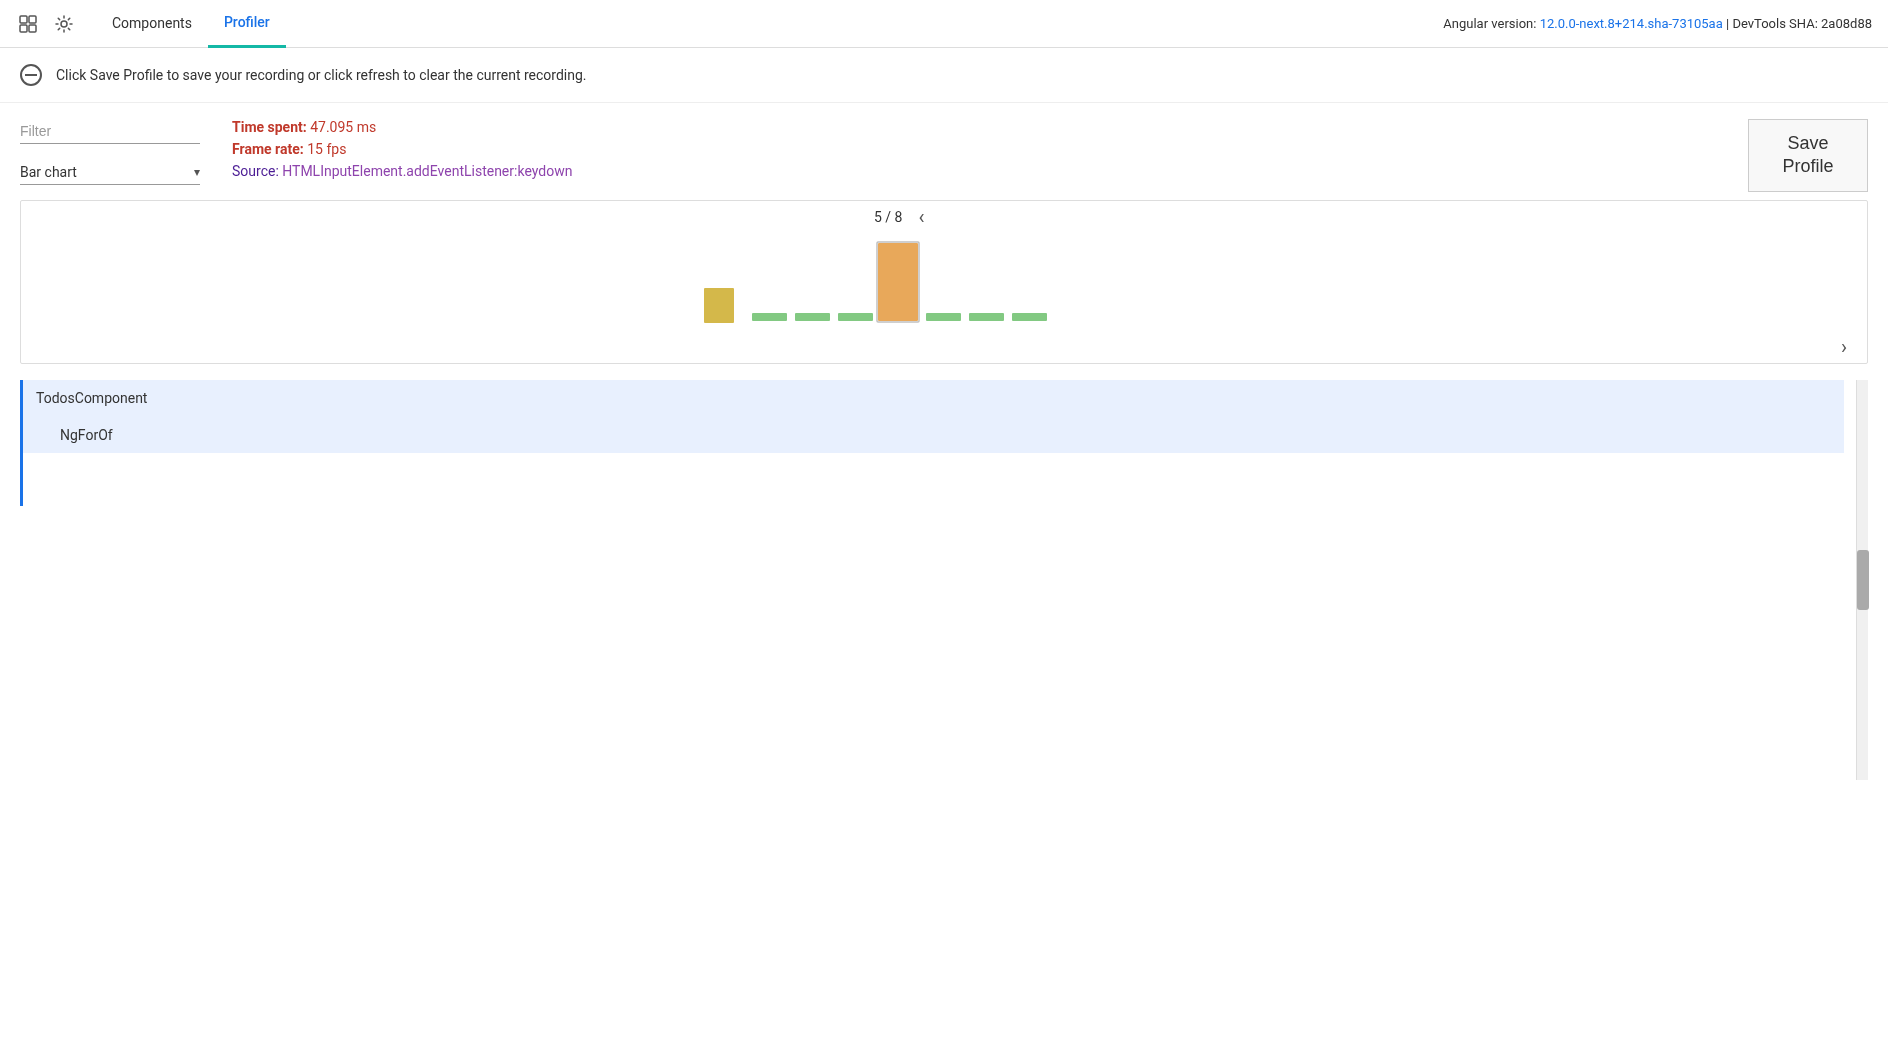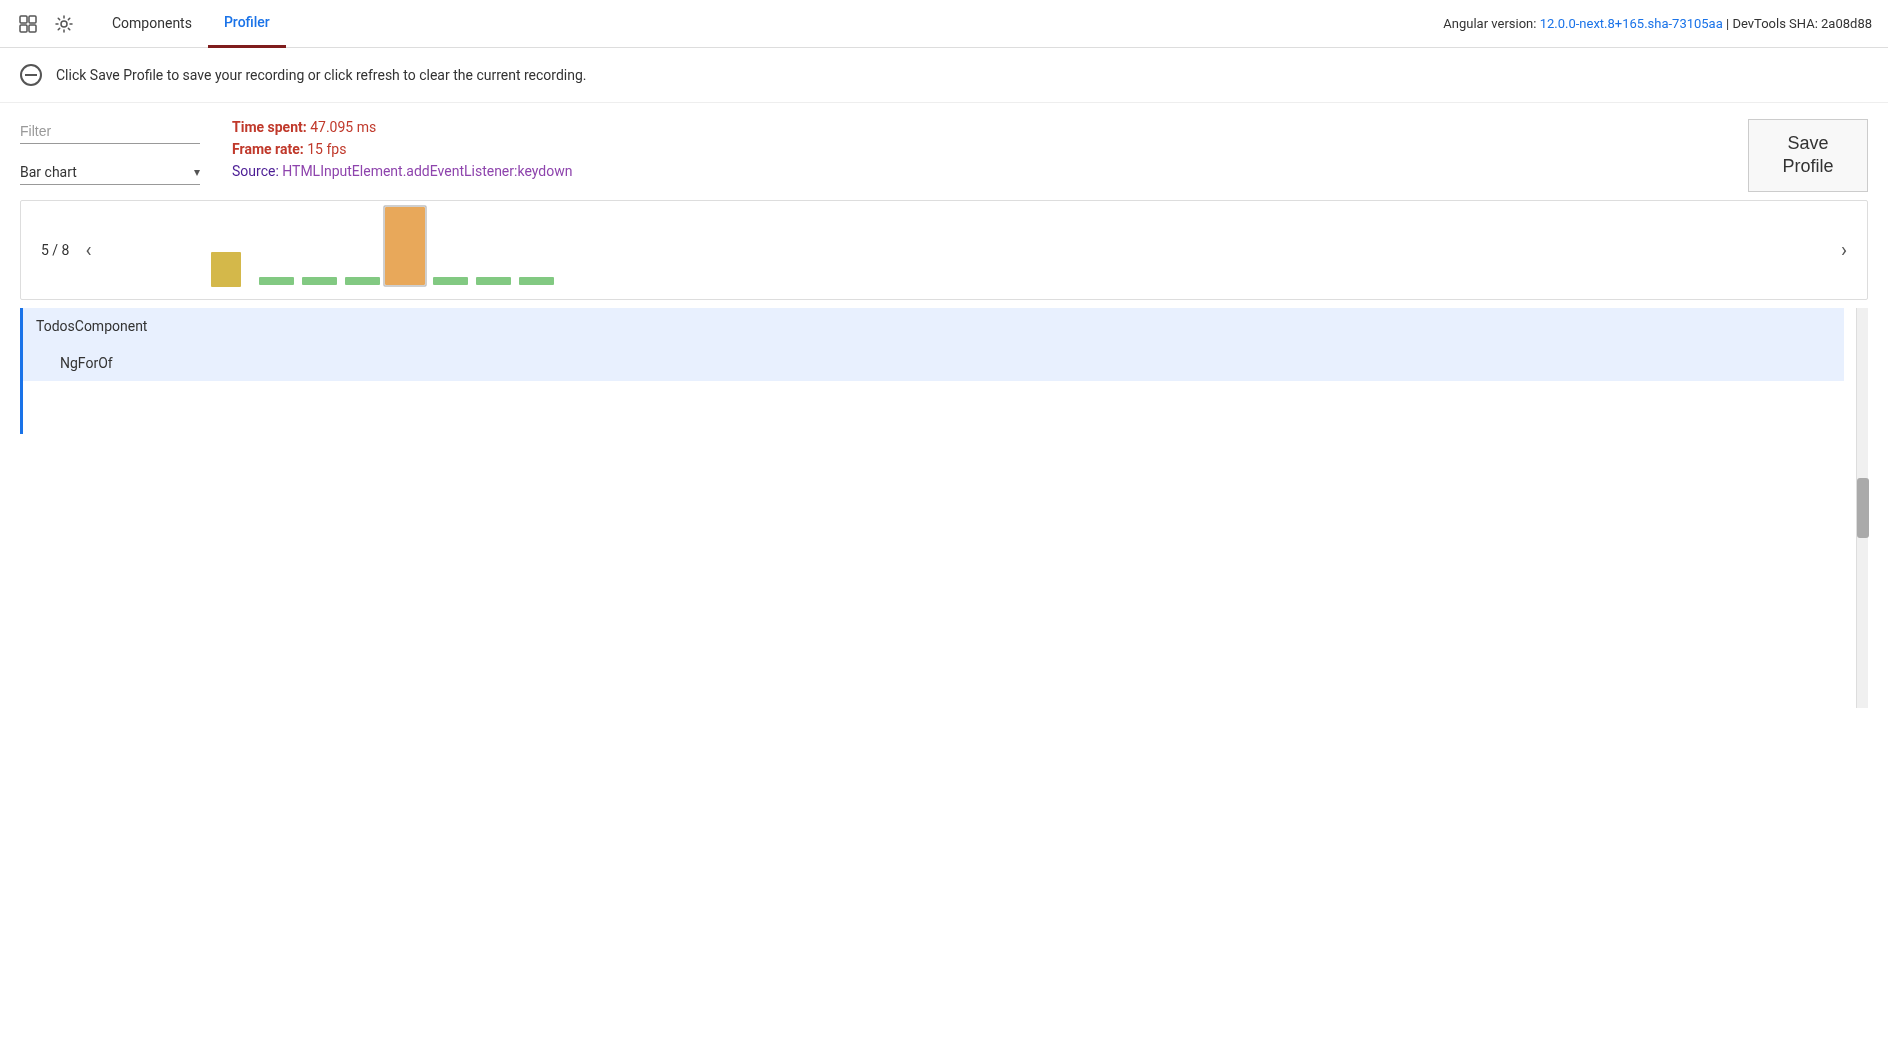--- a/index.html
+++ b/index.html
@@ -47,21 +47,21 @@
       height: 48px;
       display: flex;
       align-items: center;
       font-size: 14px;
       cursor: pointer;
       color: #333;
       border-bottom: 2px solid transparent;
       text-decoration: none;
     }
     .nav-tab.active {
-      border-bottom: 3px solid #7f1d1d;
+      border-bottom: 3px solid #14b8a6;
       color: #1a73e8;
       font-weight: 500;
     }
     .nav-version {
       margin-left: auto;
       font-size: 13px;
       color: #333;
     }
     .nav-version a {
       color: #1a73e8;
@@ -194,20 +194,21 @@
     
     .chart-container {
       border: 1px solid #ddd;
       border-radius: 2px;
       background: #fff;
       padding: 0;
       min-height: 100px;
       display: flex;
       align-items: center;
       position: relative;
+      flex-direction: column;
     }
     .chart-pagination {
       display: flex;
       align-items: center;
       gap: 12px;
       padding: 0 20px;
       min-width: 180px;
     }
     .page-info {
       font-size: 14px;
@@ -248,20 +249,21 @@
       height: 60px;
       background: #aaa;
       border-radius: 3px;
       position: absolute;
       top: 50%;
       transform: translateY(-50%);
     }
 
     .lower-section {
       display: flex;
+      margin-top: 8px;
       position: relative;
     }
     .lower-list {
       flex: 1;
       margin-right: 12px;
     }
     .lower-scrollbar {
       width: 12px;
     }
 
@@ -290,21 +292,21 @@
   </div>
 
   <a class="nav-tab">
     <span>Components</span>
   </a>
   <a class="nav-tab active">
     <span>Profiler</span>
   </a>
 
   <div class="nav-version">
-    <span>Angular version: </span><a href="#">12.0.0-next.8+165.sha-73105aa</a><span> | DevTools SHA: 2a08d88</span>
+    <span>Angular version: </span><a href="#">12.0.0-next.8+214.sha-73105aa</a><span> | DevTools SHA: 2a08d88</span>
   </div>
 </div>
 
 <div class="info-bar">
   <div class="no-entry-icon"></div>
   <span class="info-text">Click Save Profile to save your recording or click refresh to clear the current recording.</span>
 </div>
 
 <div class="main-content">
 

